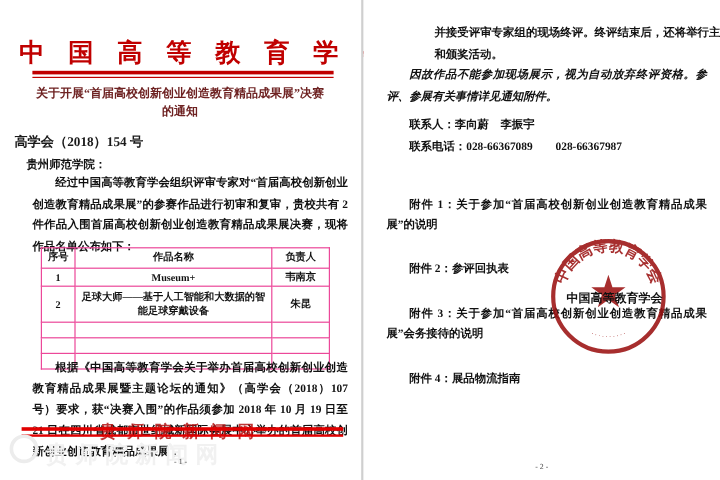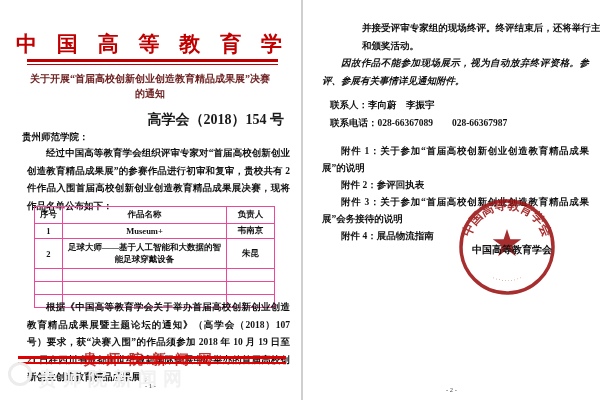--- a/index.html
+++ b/index.html
@@ -12,22 +12,22 @@
   .pages-divider { position:absolute; left:301px; top:0; width:2px; height:400px; background:#cfcfcf; }
 
   
   .org-title { position:absolute; top:30px; left:16px; width:268px; text-align:center;
                color:#c00000; font-size:21px; font-weight:bold; letter-spacing:7px;
                white-space:nowrap; font-family:"Liberation Sans","DejaVu Sans",sans-serif; }
   .org-underline { position:absolute; top:59px; left:27px; width:251px; height:6px;
                    border-top:3px solid #c00000; border-bottom:1px solid #c00000; }
   .doc-title { position:absolute; top:71px; left:12px; width:276px; text-align:center;
                color:#6e2222; font-size:10px; font-weight:bold; line-height:15px; }
-  .doc-number { position:absolute; top:111px; left:12px; width:272px; text-align:right;
-                color:#1a1a1a; font-size:14px; font-weight:bold; }
+  .doc-number { position:absolute; top:111px; left:12px; width:272px; text-align:left;
+                color:#1a1a1a; font-size:11px; font-weight:bold; }
   .recipient { position:absolute; top:131px; left:22px; font-size:9.5px; font-weight:bold; color:#111; }
   .p1-para1 { position:absolute; top:145px; left:27px; width:263px; font-size:9.5px; font-weight:bold;
               color:#111; line-height:17.5px; text-indent:2em; text-align:justify; }
   .works-table { position:absolute; top:206px; left:34px; width:241px; border-collapse:collapse; }
   .works-table th, .works-table td { border:1px solid #ec4899; font-size:8.5px; font-weight:bold;
               color:#111; text-align:center; vertical-align:middle; padding:1px 2px; }
   .works-table th { height:17px; }
   .col-no { width:28px; } .col-name { width:165px; } .col-owner { width:48px; }
   .row-h1 { height:15px; } .row-h2 { height:30px; } .row-empty td { height:13px; }
   .p1-para2 { position:absolute; top:299px; left:27px; width:263px; font-size:9.5px; font-weight:bold;
@@ -43,26 +43,26 @@
   .ghost-text { position:absolute; top:366px; left:38px; color:#f1f1f1; font-size:19px; font-weight:bold;
                 letter-spacing:6px; white-space:nowrap; }
   .page-num { position:absolute; left:0; width:100%; text-align:center; color:#444; font-size:6.5px; }
   #page1 .page-num { top:382px; } #page2 .page-num { top:386px; }
 
   
   .p2-para1 { position:absolute; top:20px; left:19px; width:267px; font-size:9.5px; font-weight:bold;
               color:#111; line-height:17.5px; text-align:justify;margin-left:40px; }
   .p2-para2 { position:absolute; top:55px; left:19px; width:267px; font-size:9.5px; font-weight:bold;
               color:#111; line-height:17.5px; text-indent:2em; text-align:justify;font-style:italic; }
-  .contact { position:absolute; top:97px; left:8px; width:267px; font-size:9.5px; font-weight:bold;
+  .contact { position:absolute; top:97px; left:19px; width:267px; font-size:9.5px; font-weight:bold;
              color:#111; line-height:17.5px; }
   .contact div { text-indent:2em; }
   .attachments { position:absolute; top:143px; left:19px; width:267px; font-size:9.5px; font-weight:bold;
                  color:#111; line-height:17px; text-align:justify; }
-  .attachments .att { text-indent:2em; }
+  .attachments .att { text-indent:2em;margin-top:20px; }
   .signature { position:absolute; top:241px; right:48px; text-align:center; color:#111;
                font-size:10px; font-weight:bold; line-height:17px; z-index:3; }
   .seal { position:absolute; top:197px; left:154px; width:100px; height:100px; opacity:.88; z-index:2; }
 </style>
 </head>
 <body>
 
 <div class="stage">
 
   <div class="page" id="page1">

